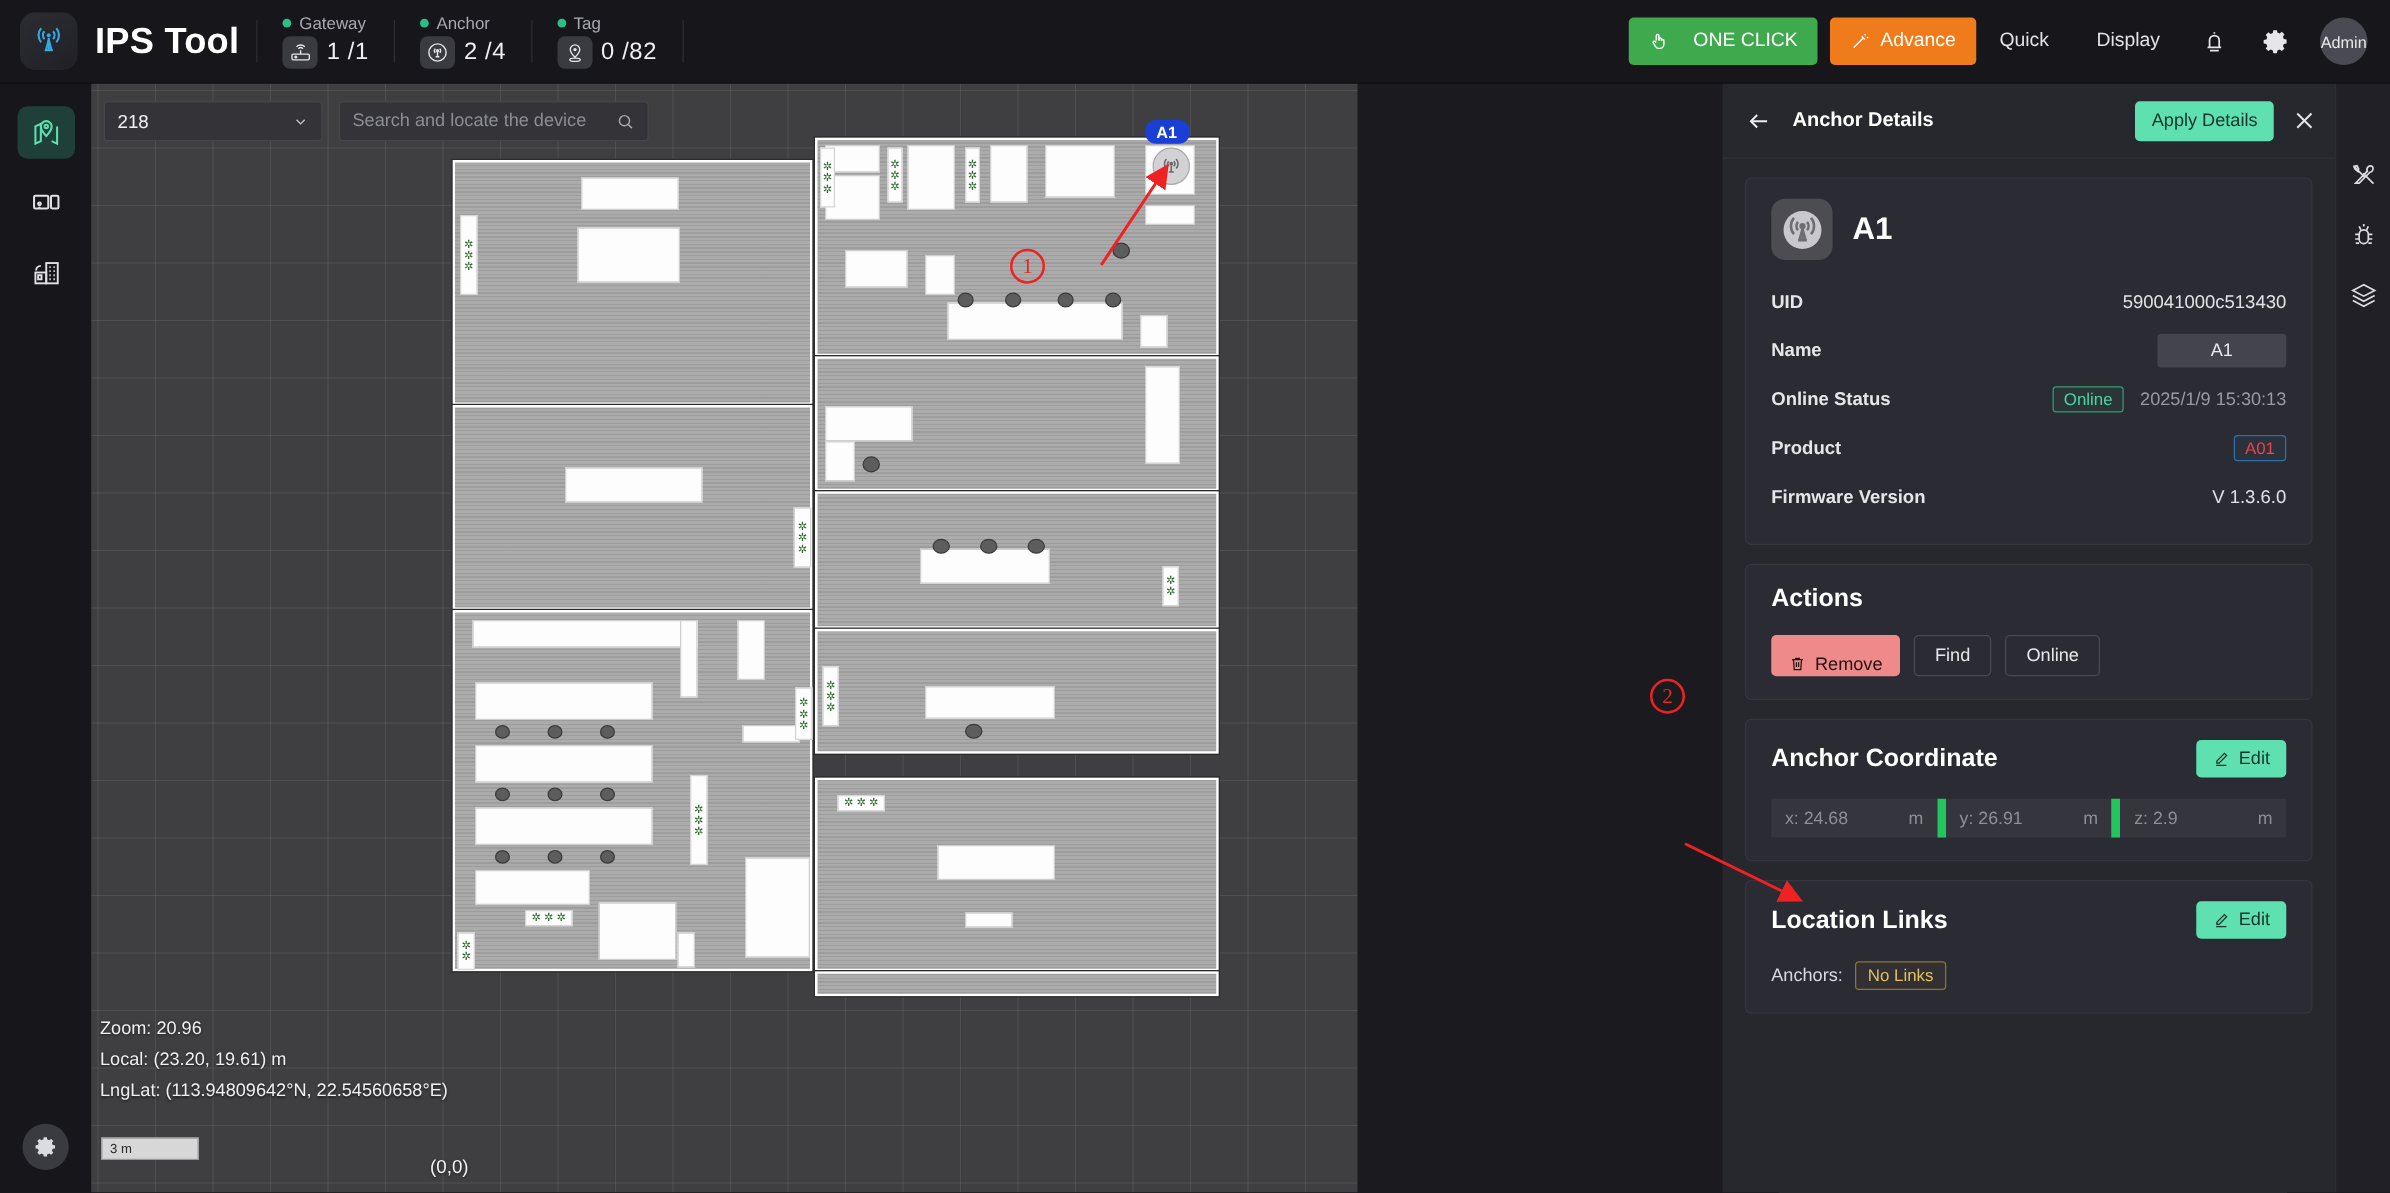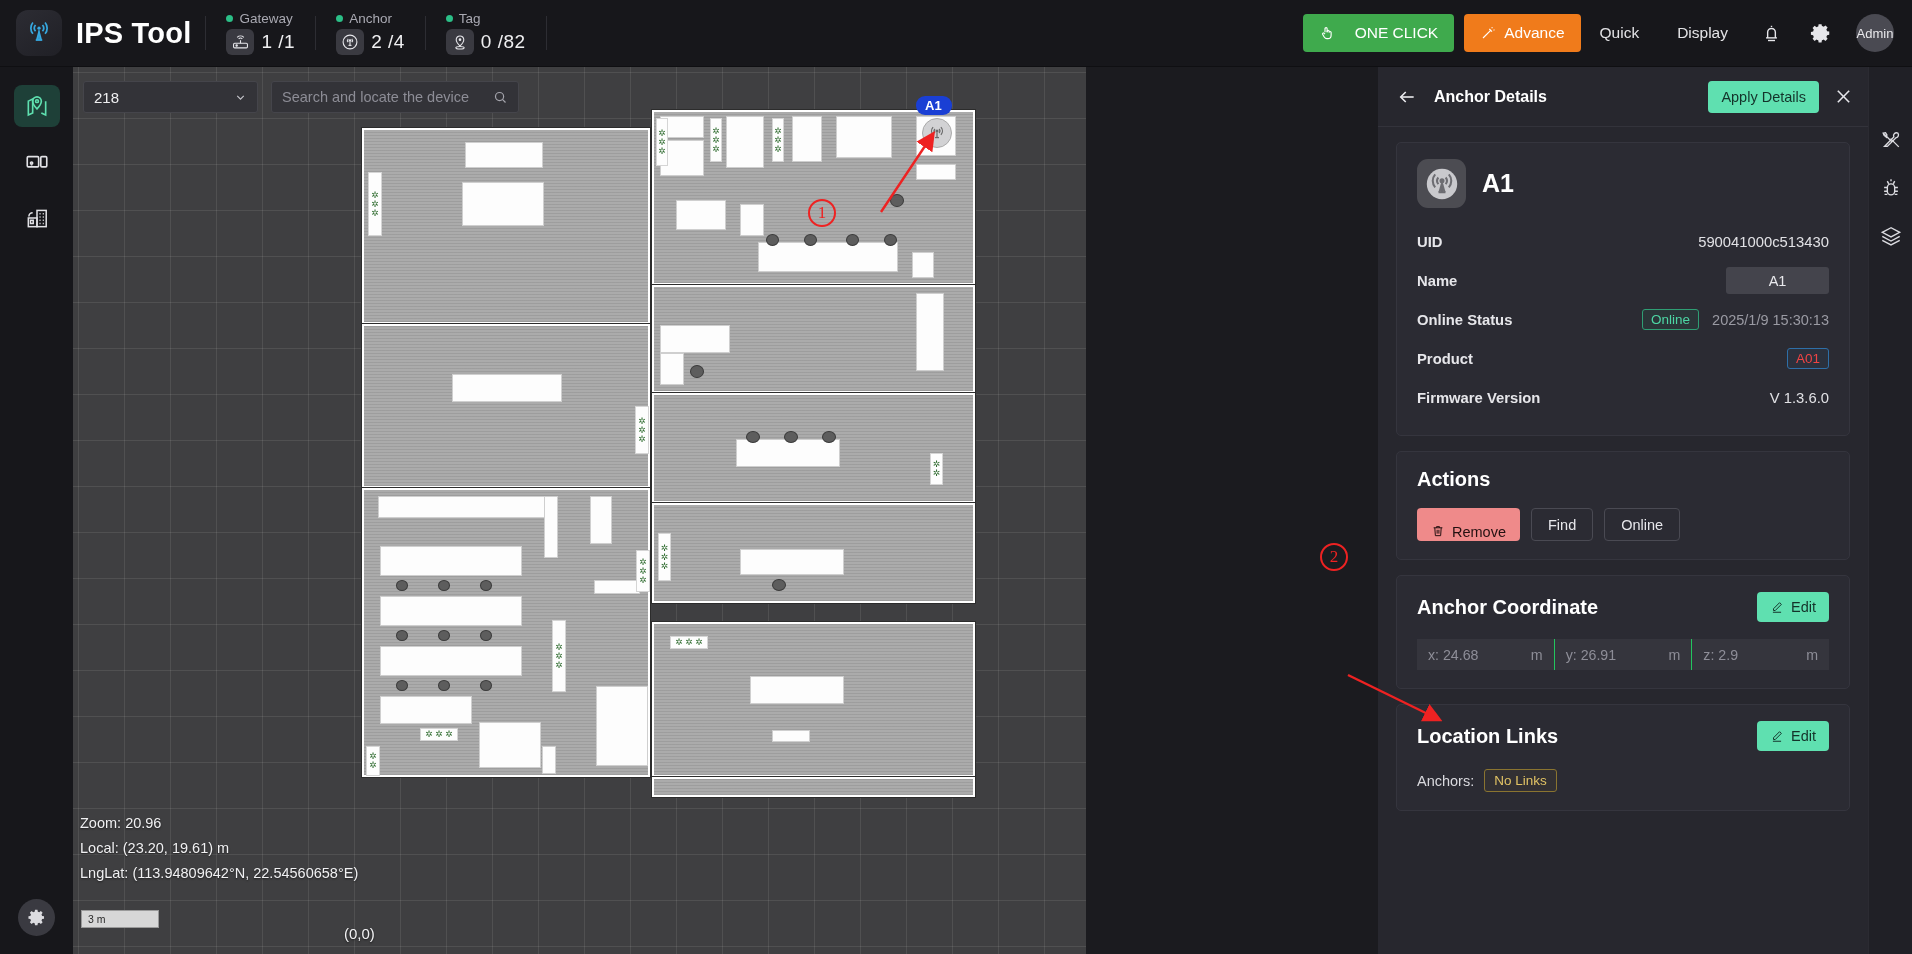--- a/index.html
+++ b/index.html
@@ -241,21 +241,21 @@
   .sec-head { display: flex; align-items: center; justify-content: space-between; }
   .btn-edit {
     background: #5fe0b0; color: #14332a; border: none; border-radius: 4px;
     height: 30px; padding: 0 13px; font-size: 14.5px; cursor: pointer;
     display: flex; align-items: center; gap: 7px; font-family: inherit;
   }
   .coord-row { display: flex; margin-top: 17px; }
   .coord-cell {
     flex: 1; height: 31px; background: #35353d; display: flex; align-items: center;
     justify-content: space-between; padding: 0 11px;
-    color: #8e8e98; font-size: 14.2px; border-right: 1px solid #22c55e;
+    color: #8e8e98; font-size: 14.2px; border-right: 7px solid #22c55e;
   }
   .coord-cell:last-child { border-right: none; }
   .links-row { display: flex; align-items: center; gap: 10px; margin-top: 18px; }
   .links-lbl { font-size: 14.5px; color: #d9d9de; }
   .tag-nolinks {
     border: 1px solid #8a7430; color: #e0c264; border-radius: 3px;
     font-size: 13.5px; padding: 3px 9px; background: rgba(138,116,48,.08);
   }
 
   

